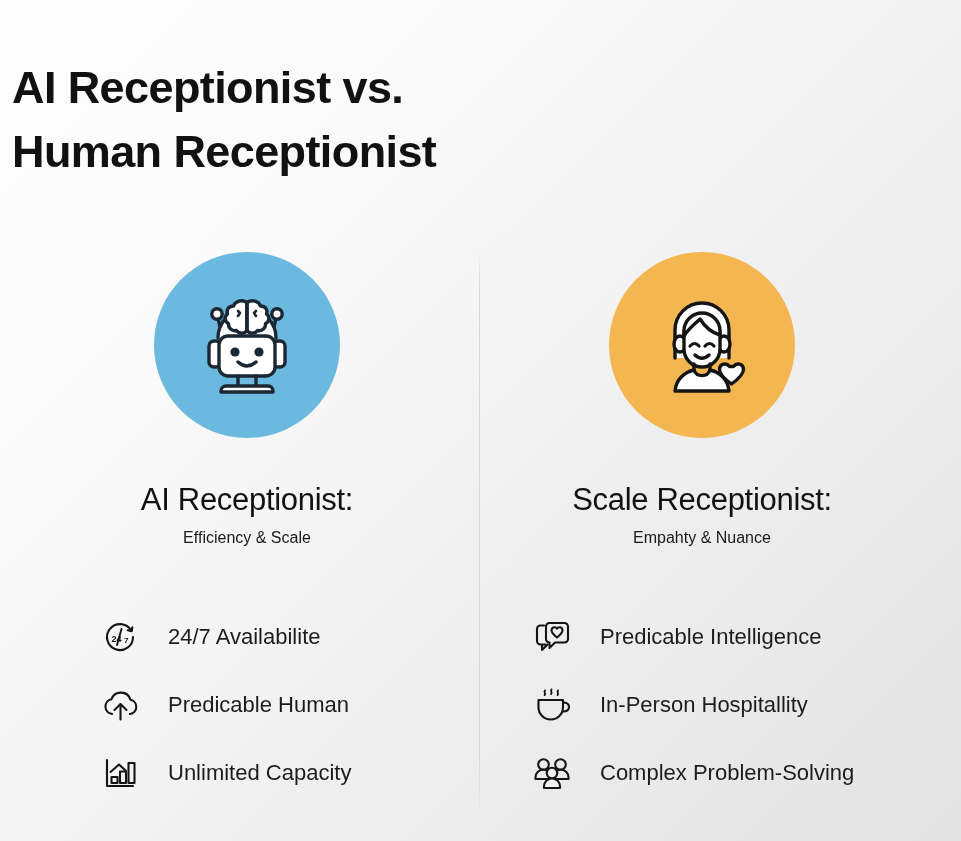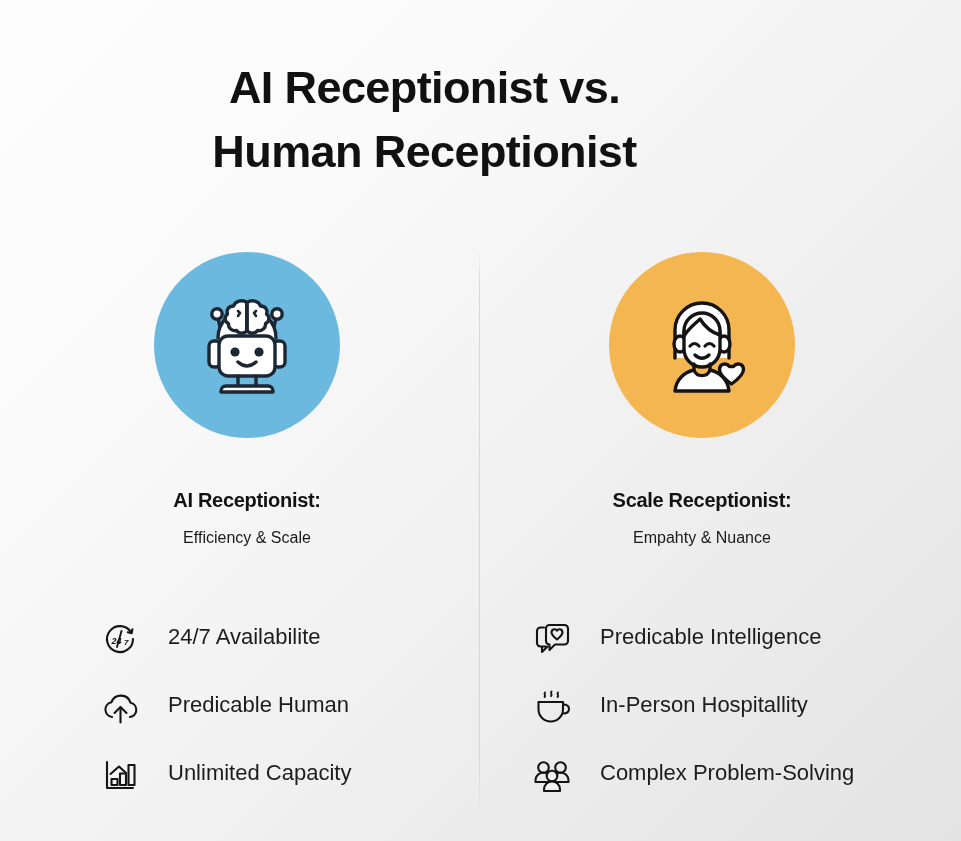--- a/index.html
+++ b/index.html
@@ -19,21 +19,21 @@
     height: 841px;
     background: linear-gradient(135deg, #FDFDFD 0%, #FAFAFA 28%, #EFEFEF 62%, #E3E3E3 100%);
     box-sizing: border-box;
   }
   
   .title-block {
     position: absolute;
     top: 56px;
     left: 0;
     width: 849px;
-    text-align: center;
+    padding-left: 12px;
   }
   .title-line {
     font-size: 45px;
     font-weight: bold;
     color: #111111;
     letter-spacing: -0.6px;
     line-height: 64px;
     white-space: nowrap;
   }
   
@@ -71,22 +71,22 @@
   }
   .badge.blue   { background: #6CB9DF; }
   .badge.orange { background: #F4B651; }
 
   .col-heading {
     margin-top: 42px;
     text-align: center;
     width: 450px;
   }
   .col-heading .h-main {
-    font-size: 20px;
-    font-weight: bold;
+    font-size: 31px;
+    font-weight: normal;
     color: #121212;
     letter-spacing: -0.3px;
     line-height: 36px;
     white-space: nowrap;
   }
   .col-heading .h-sub {
     font-size: 16px;
     font-weight: normal;
     color: #1A1A1A;
     line-height: 34px;
@@ -105,23 +105,22 @@
     height: 68px;
   }
   .column.left  .feature-item { padding-left: 76px; }
   .column.right .feature-item { padding-left: 53px; }
 
   .feature-icon {
     width: 44px;
     height: 44px;
     flex: 0 0 44px;
     display: flex;
-    align-items: flex-end;
+    align-items: center;
     justify-content: center;
-    font-style: italic;
   }
   .feature-label {
     margin-left: 26px;
     font-size: 22px;
     color: #1C1C1C;
     line-height: 26px;
     white-space: nowrap;
   }
 </style>
 </head>

